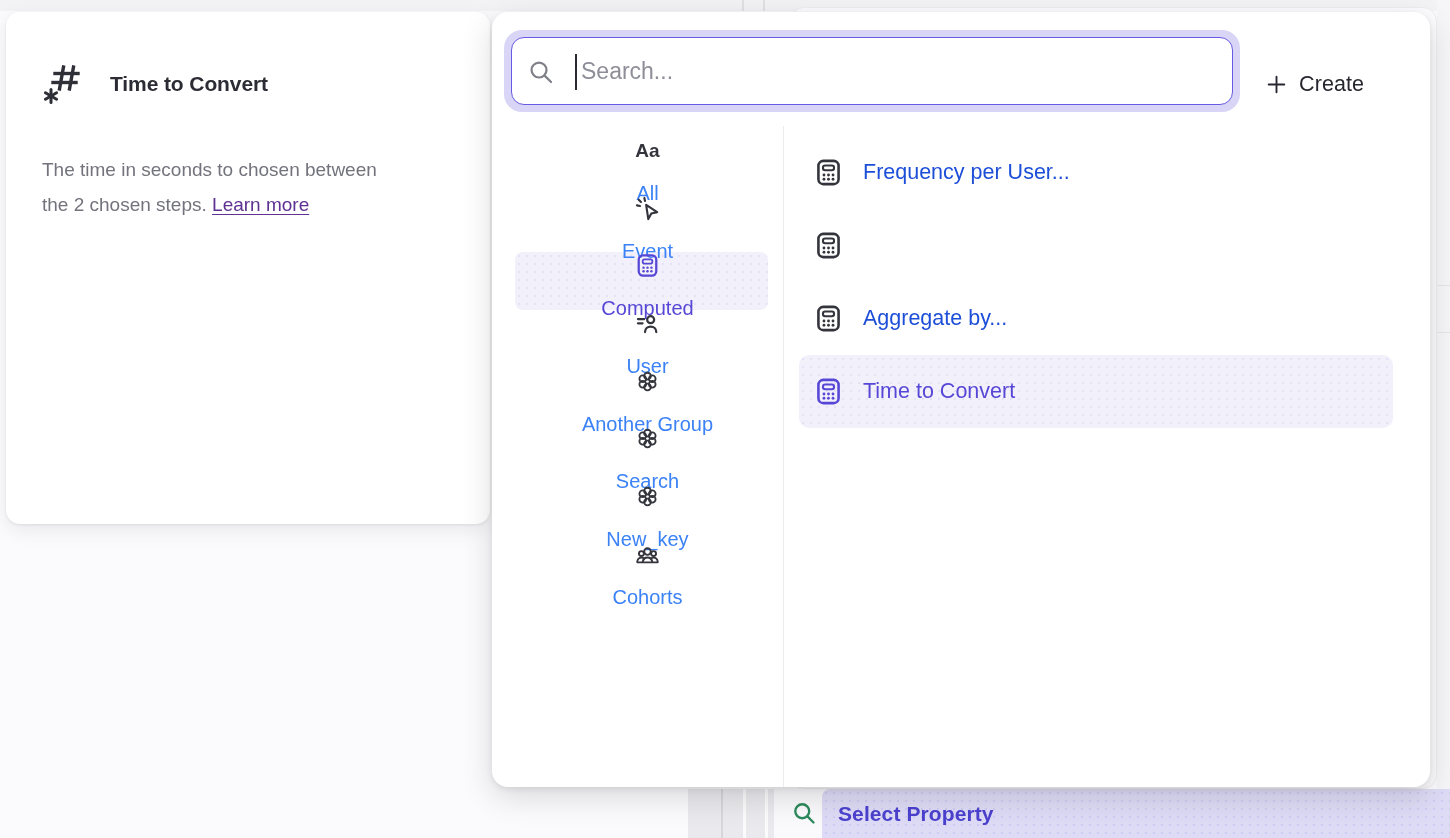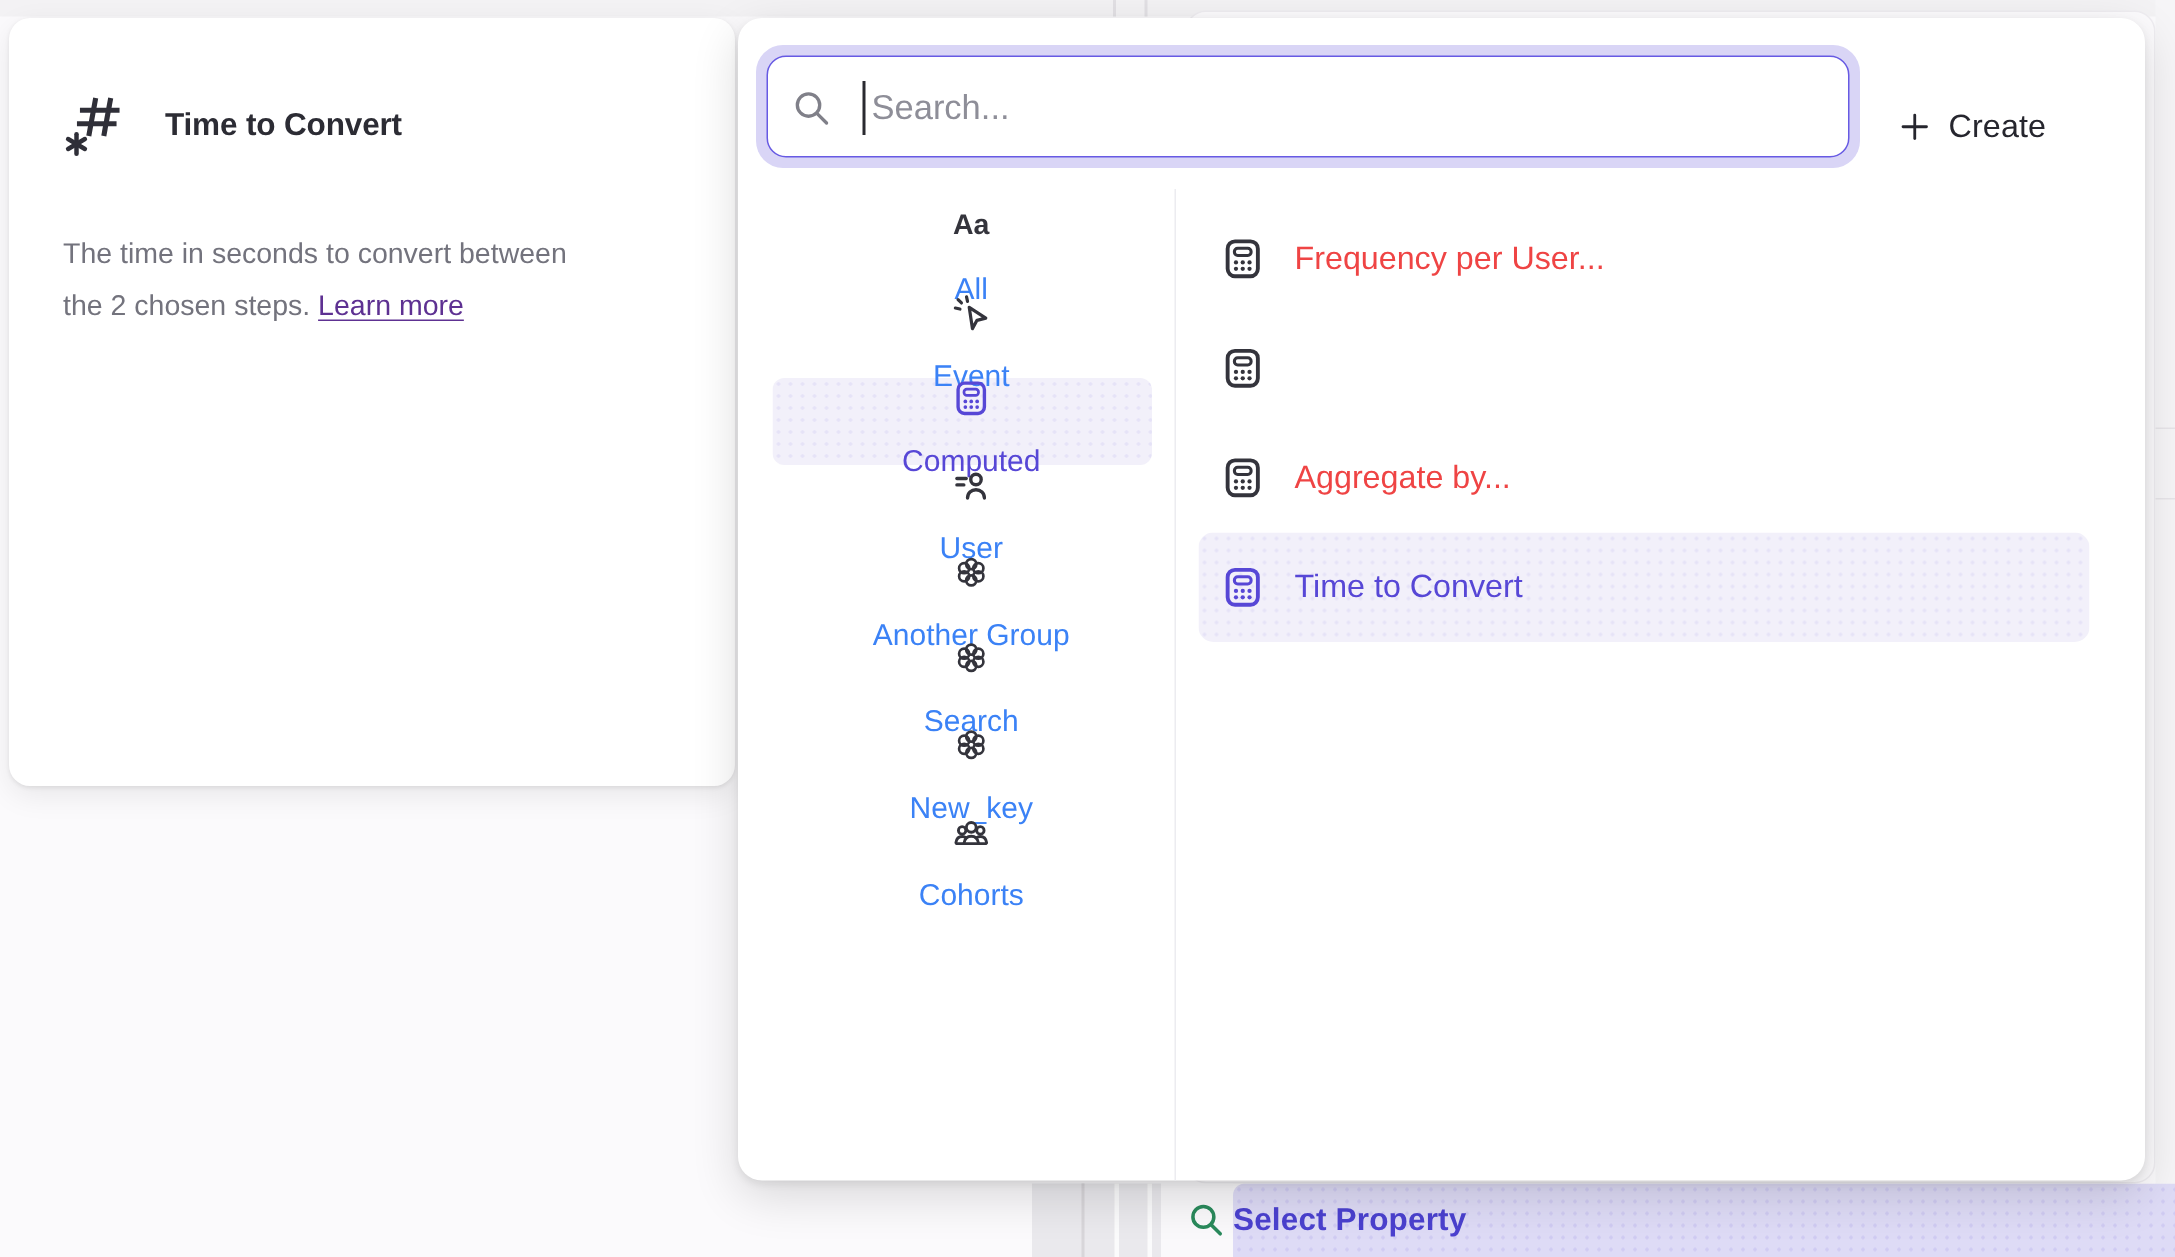--- a/index.html
+++ b/index.html
@@ -18,21 +18,21 @@
   
   .bottom-left-bg { position:absolute; left:688px; top:789px; width:86px; height:49px; background:#eae9ed; }
   .bottom-left-bg .wl { position:absolute; top:0; width:3px; height:49px; background:#fbfbfc; }
   .bottom-left-bg .dl { position:absolute; top:0; width:2px; height:49px; background:#d8d6da; }
   .bottom-mid-bg { position:absolute; left:774px; top:789px; width:48px; height:49px; background:#faf9fb; }
 
   .select-bar { position:absolute; left:822px; top:789px; width:628px; height:49px;
                 background:#dedbf6; border-radius:8px 0 0 0;
                 background-image:radial-gradient(rgba(80,64,210,0.10) 1px, transparent 1.3px);
                 background-size:8px 8px;
-                display:flex; align-items:center; }
+                display:flex; align-items:center; padding-left:16px; }
   .select-bar .label { color:#4b41cf; font-size:21px; font-weight:700; letter-spacing:0.1px; }
   .green-search { position:absolute; left:791px; top:800px; width:27px; height:27px; }
 
   
   .tooltip-card { position:absolute; left:6px; top:12px; width:484px; height:512px;
                   background:#ffffff; border-radius:14px;
                   box-shadow:0 1px 3px rgba(0,0,0,0.08), 0 6px 20px rgba(0,0,0,0.08); }
   .tooltip-card .hash-icon { position:absolute; left:36px; top:47px; }
   .tooltip-card .title { position:absolute; left:104px; top:60px; font-size:21px; font-weight:700;
                          color:#2c2c34; letter-spacing:-0.1px; }
@@ -77,21 +77,21 @@
                       background-size:8px 8px; }
   .cat-row.selected .cicon { color:#5747d6; }
   .cat-row.selected .clabel { color:#5747d6; font-weight:500; }
 
   
   .result-list { position:absolute; left:307px; top:124px; width:594px; }
   .result-row { height:73px; display:flex; align-items:center; padding-left:14px; gap:19px;
                 border-radius:10px; cursor:pointer; }
   .result-row .ricon { width:31px; height:31px; display:flex; align-items:center; justify-content:center;
                        color:#34343c; flex:0 0 auto; }
-  .result-row .rlabel { font-size:21.5px; color:#ef4444; white-space:nowrap; }
+  .result-row .rlabel { font-size:21.5px; color:#1d4ed8; white-space:nowrap; }
   .result-row.selected { background-color:#f2f0fa;
                          background-image:radial-gradient(rgba(80,64,210,0.08) 1px, transparent 1.3px);
                          background-size:8px 8px; }
   .result-row.selected .ricon { color:#5747d6; }
   .result-row.selected .rlabel { color:#5747d6; font-weight:500; }
 
   svg { display:block; }
 </style>
 </head>
 <body>
@@ -131,21 +131,21 @@
         <path d="M11 23.5 H34"></path>
       </g>
       <g stroke-width="3" stroke-linecap="round">
         <path d="M9 30.5 V43.5"></path>
         <path d="M3.4 33.7 L14.6 40.3"></path>
         <path d="M14.6 33.7 L3.4 40.3"></path>
       </g>
     </svg>
     <div class="title">Time to Convert</div>
     <div class="desc">
-      <span>The time in seconds to convert between</span><br>
+      <span>The time in seconds to chosen between</span><br>
       <span>the 2 chosen steps.</span>
       <a>Learn more</a>
     </div>
   </div>
 
   <div class="picker">
 
     <div class="search-ring">
       <div class="search-box">
         <svg class="mag" width="28" height="28" viewBox="0 0 24 24" fill="none" stroke="#808089" stroke-width="1.9" stroke-linecap="round">

